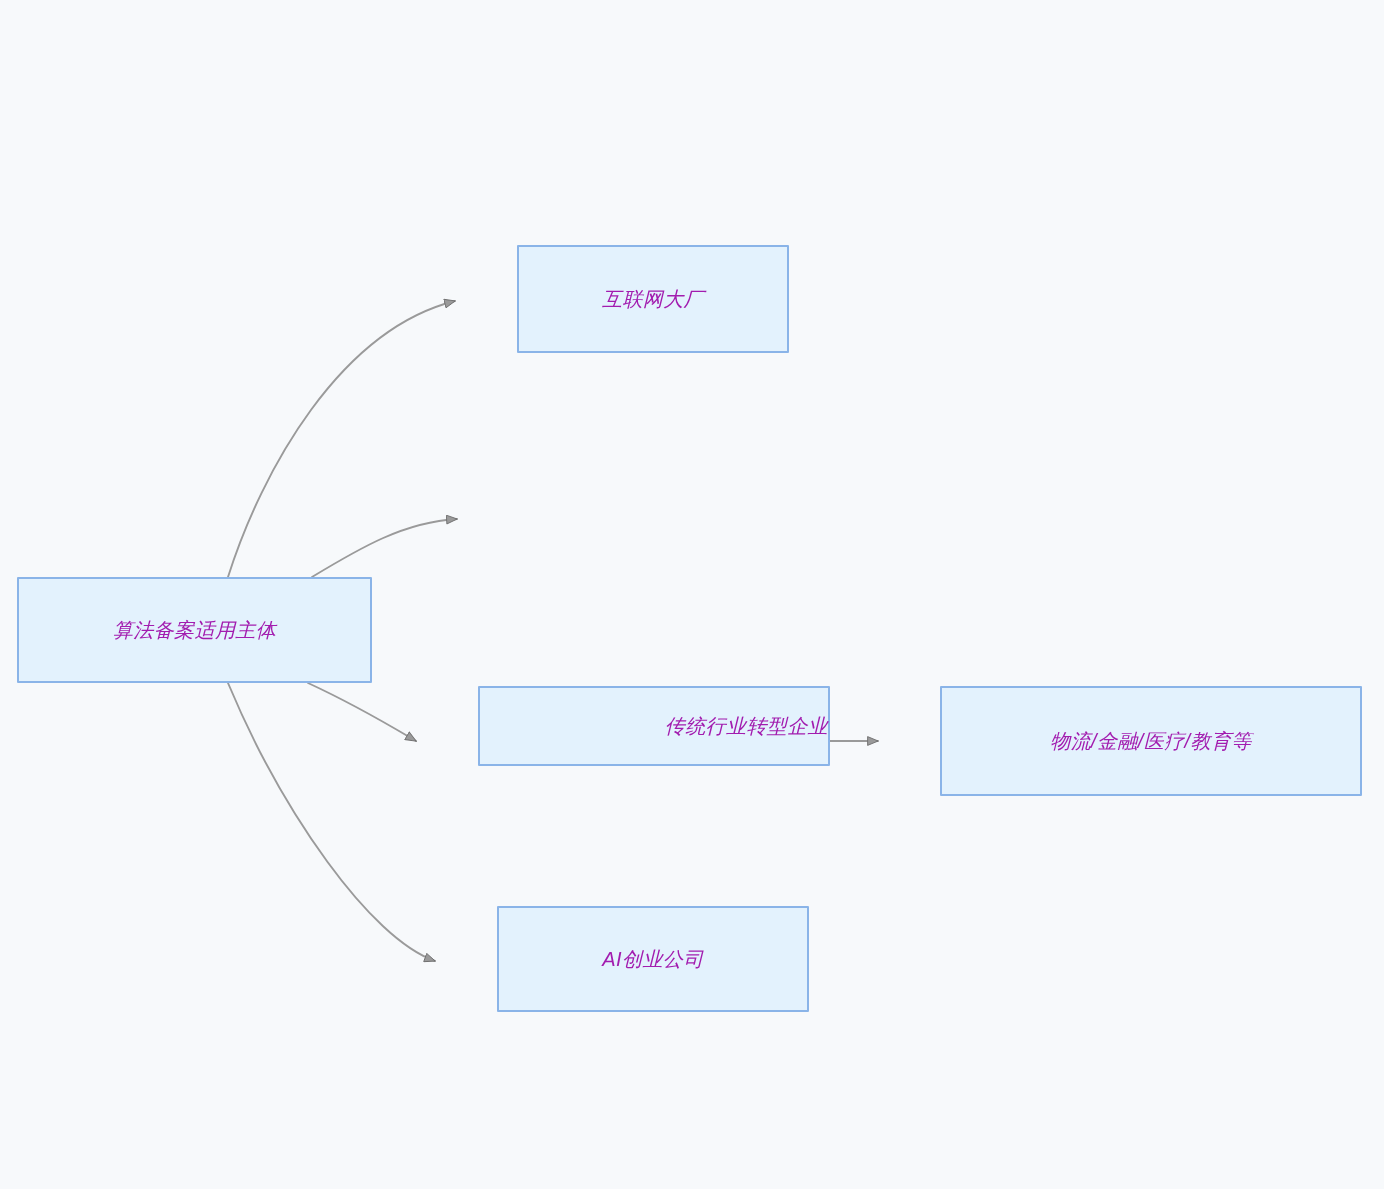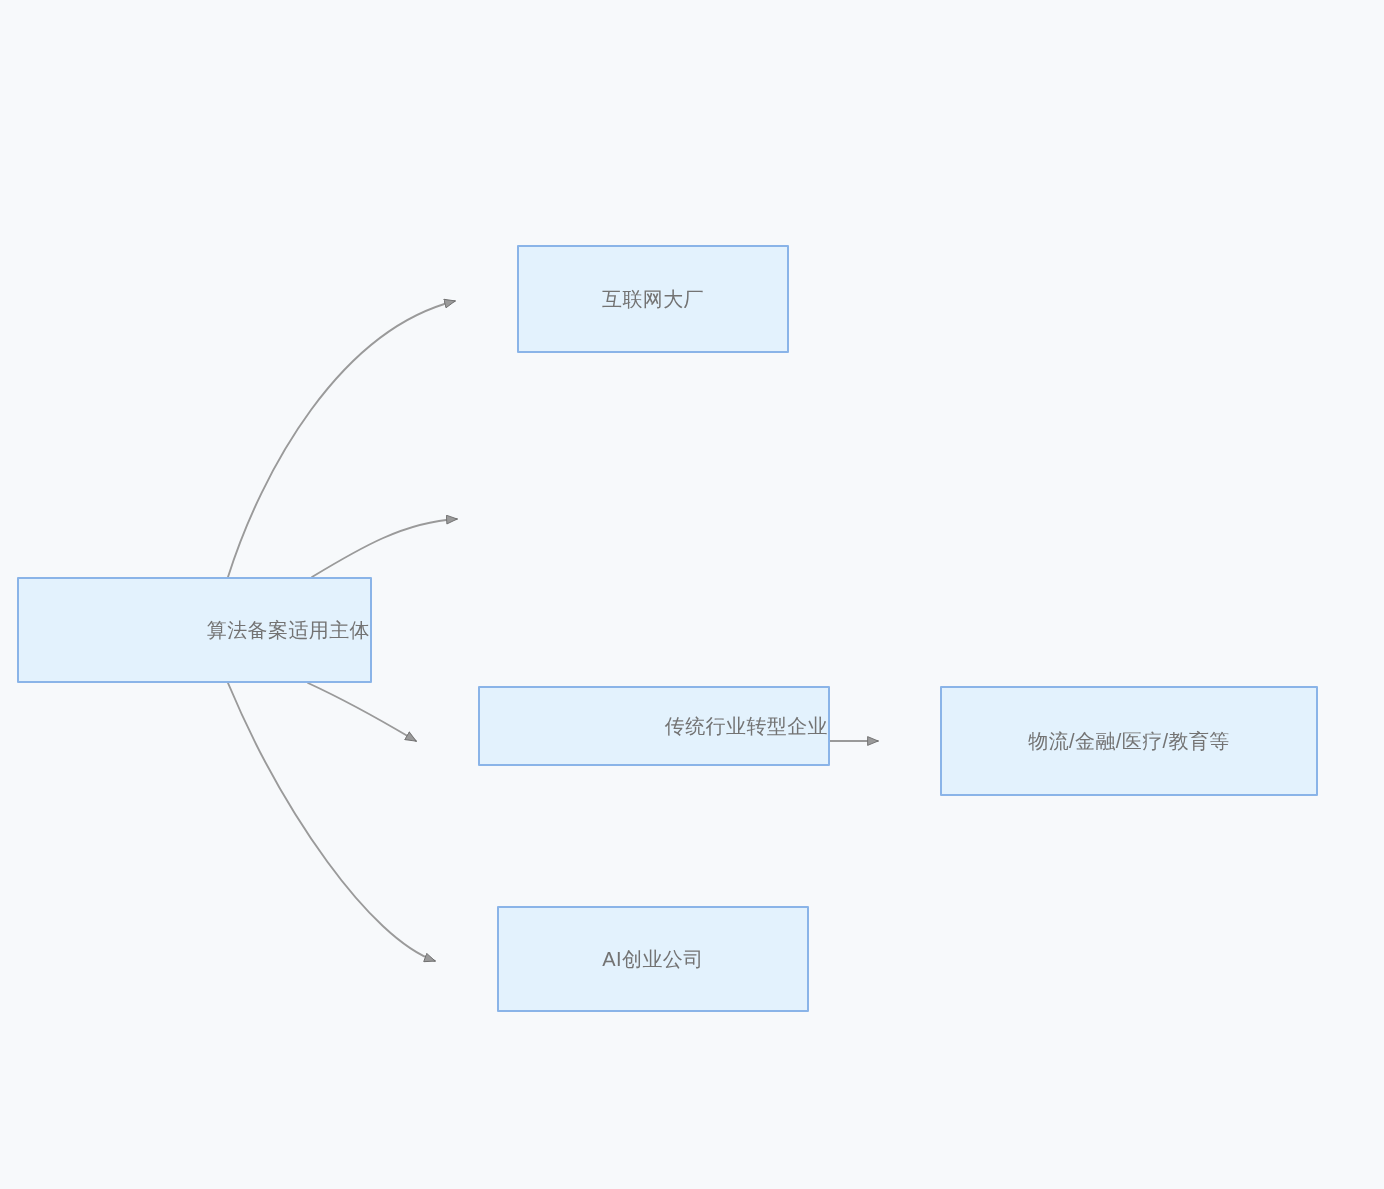--- a/index.html
+++ b/index.html
@@ -33,24 +33,25 @@
     border: 2px solid #8ab4e8;
     border-radius: 1px;
     display: flex;
     align-items: center;
     justify-content: center;
     z-index: 2;
   }
   .node-label {
     font-size: 20px;
     line-height: 1.3;
-    color: #737373;
+    color: #a21caf;
     letter-spacing: 0.4px;
     white-space: nowrap;
     font-family: "Liberation Sans", "DejaVu Sans", sans-serif;
+    font-style: italic;
   }
 </style>
 </head>
 <body>
 
 <div id="diagram-canvas">
 
   <svg id="edge-layer" viewBox="0 0 1384 1189" xmlns="http://www.w3.org/2000/svg">
     <defs>
       <marker id="arrowhead" markerWidth="12" markerHeight="10" refX="11" refY="5" orient="auto" markerUnits="userSpaceOnUse">
@@ -64,34 +65,34 @@
       <path d="M 312,577 C 360,548 404,522 457,519" marker-end="url(#arrowhead)"></path>
 
       <path d="M 308,683 C 360,707 404,734 416,741" marker-end="url(#arrowhead)"></path>
 
       <path d="M 228,683 C 282,812 370,938 435,961" marker-end="url(#arrowhead)"></path>
 
       <path d="M 830,741 L 878,741" marker-end="url(#arrowhead)"></path>
     </g>
   </svg>
 
-  <div class="node" style="left:17px; top:577px; width:355px; height:106px;justify-content:flex-end;">
+  <div class="node" style="left:17px; top:577px; width:355px; height:106px;">
     <span class="node-label">算法备案适用主体</span>
   </div>
 
   <div class="node" style="left:517px; top:245px; width:272px; height:108px;">
     <span class="node-label">互联网大厂</span>
   </div>
 
 
   <div class="node" style="left:478px; top:686px; width:352px; height:80px;justify-content:flex-end;">
     <span class="node-label">传统行业转型企业</span>
   </div>
 
-  <div class="node" style="left:940px; top:686px; width:378px; height:110px;">
+  <div class="node" style="left:940px; top:686px; width:422px; height:110px;">
     <span class="node-label">物流/金融/医疗/教育等</span>
   </div>
 
   <div class="node" style="left:497px; top:906px; width:312px; height:106px;">
     <span class="node-label">AI创业公司</span>
   </div>
 
 </div>
 
 </body></html>

